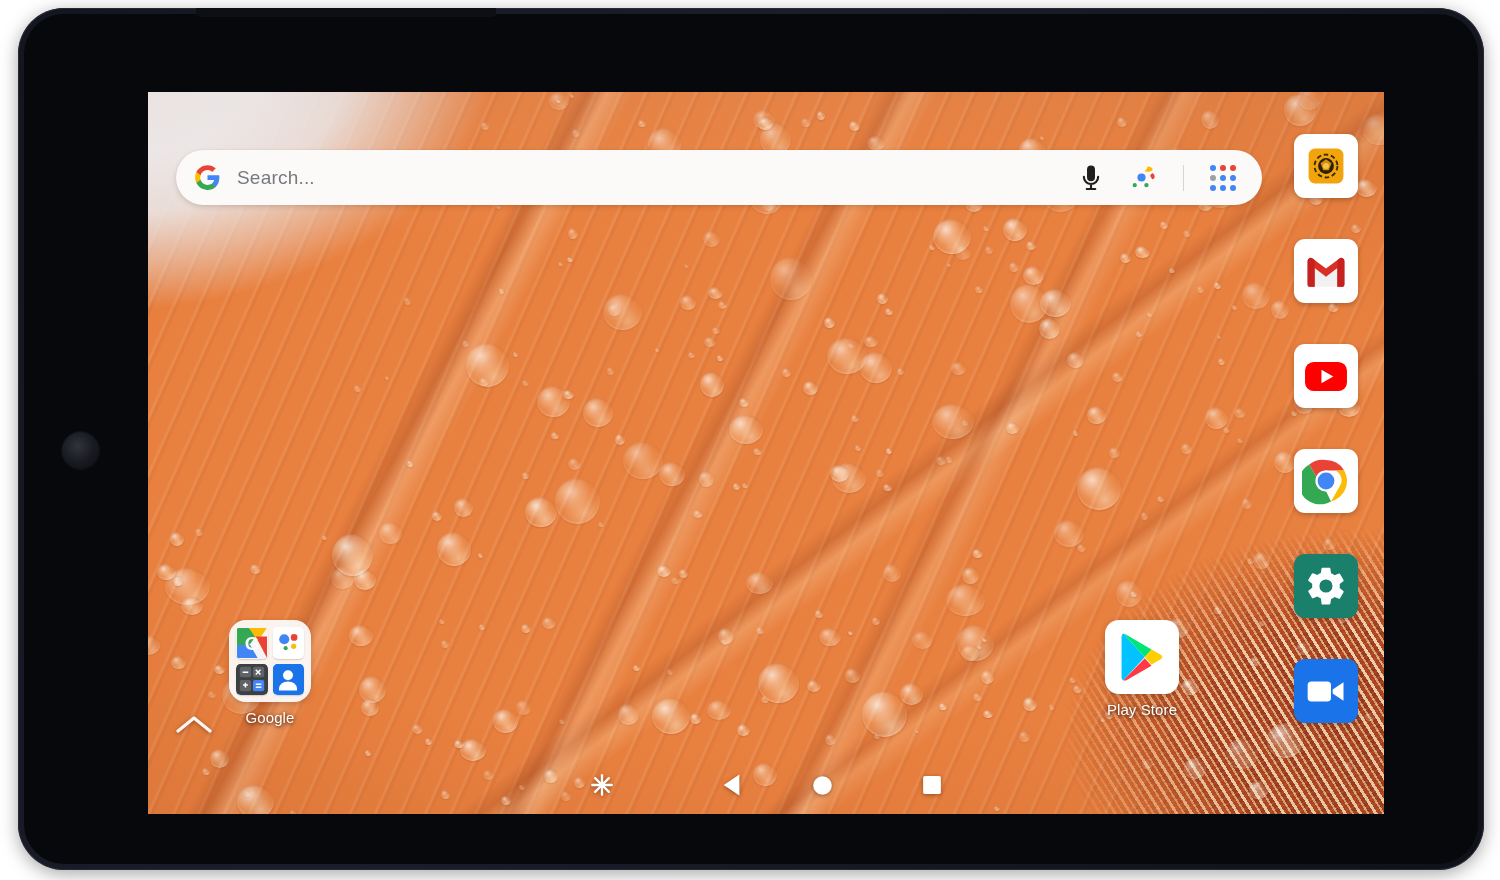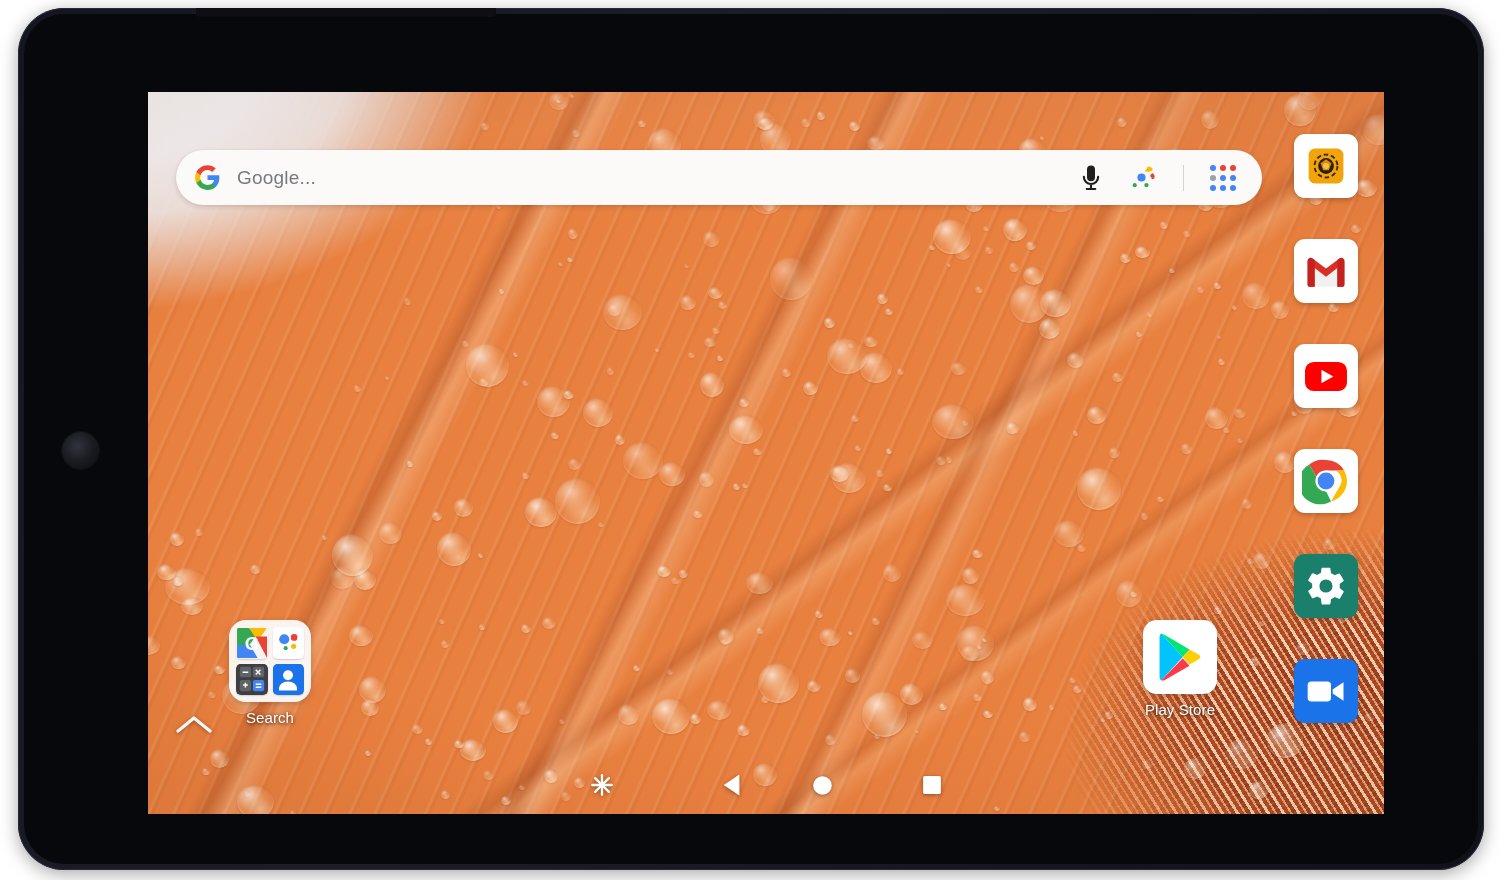--- a/index.html
+++ b/index.html
@@ -205,21 +205,21 @@
     box-shadow: 0 1px 1.5px rgba(0,0,0,.16);
   }
   .app-label {
     margin-top: 7px; text-align: center;
     color: #ffffff; font-size: 15px; letter-spacing: .1px;
     text-shadow: 0 1px 3px rgba(70,28,8,.85), 0 0 6px rgba(70,28,8,.55);
   }
 
   
   #play-store {
-    position: absolute; left: 984px; top: 528px;
+    position: absolute; left: 946px; top: 528px;
     width: 96px; z-index: 5; cursor: pointer;
   }
   #play-tile {
     width: 74px; height: 74px; margin: 0 auto;
     background: #ffffff; border-radius: 14px;
     box-shadow: 0 2px 6px rgba(60,28,10,.28);
     display: flex; align-items: center; justify-content: center;
   }
 
   
@@ -563,21 +563,21 @@
 
     <div id="search-pill">
       <span id="google-g">
         <svg viewBox="0 0 48 48" width="27" height="27">
           <path fill="#4285F4" d="M45.1 24.5c0-1.6-.14-3.14-.41-4.64H24v8.79h11.84c-.51 2.75-2.06 5.08-4.39 6.64v5.52h7.11c4.16-3.83 6.54-9.47 6.54-16.31z"></path>
           <path fill="#34A853" d="M24 46c5.94 0 10.92-1.97 14.56-5.33l-7.11-5.52c-1.97 1.32-4.49 2.1-7.45 2.1-5.73 0-10.58-3.87-12.31-9.07H4.34v5.7C7.96 41.07 15.4 46 24 46z"></path>
           <path fill="#FBBC05" d="M11.69 28.18c-.44-1.32-.69-2.73-.69-4.18s.25-2.86.69-4.18v-5.7H4.34A21.99 21.99 0 0 0 2 24c0 3.55.85 6.91 2.34 9.88l7.35-5.7z"></path>
           <path fill="#EA4335" d="M24 10.75c3.23 0 6.13 1.11 8.41 3.29l6.31-6.31C34.91 4.18 29.93 2 24 2 15.4 2 7.96 6.93 4.34 14.12l7.35 5.7c1.73-5.2 6.58-9.07 12.31-9.07z"></path>
         </svg>
       </span>
-      <span id="search-placeholder">Google...</span>
+      <span id="search-placeholder">Search...</span>
 
       <span id="mic-btn">
         <svg viewBox="0 0 24 24" width="30" height="30">
           <path fill="#1f1f1f" d="M12 14.5a3.2 3.2 0 0 0 3.2-3.2V5.2a3.2 3.2 0 0 0-6.4 0v6.1a3.2 3.2 0 0 0 3.2 3.2z"></path>
           <path fill="none" stroke="#1f1f1f" stroke-width="1.7" stroke-linecap="round" d="M6.3 11.1a5.7 5.7 0 0 0 11.4 0M12 16.9V20.6M8.6 20.8h6.8"></path>
         </svg>
       </span>
 
       <span id="lens-btn">
         <svg viewBox="0 0 44 44" width="29" height="29">
@@ -727,21 +727,21 @@
 
         <span class="mini-icon" style="background:#1A73E8">
           <svg viewBox="0 0 32 32" width="30" height="30">
             <rect width="32" height="32" fill="#1A73E8"></rect>
             <circle cx="16" cy="12" r="5.3" fill="#ffffff"></circle>
             <path d="M16 18.6c5.4 0 9.6 3.4 9.6 7.6v2H6.4v-2c0-4.2 4.2-7.6 9.6-7.6z" fill="#ffffff"></path>
           </svg>
         </span>
 
       </div>
-      <div class="app-label">Search</div>
+      <div class="app-label">Google</div>
     </div>
 
     <div id="play-store">
       <div id="play-tile">
         <svg viewBox="0 0 40 44" width="46" height="50">
           <path d="M3.5 1.4C2.6 2 2 3.1 2 4.6v34.8c0 1.5.6 2.6 1.5 3.2L22.4 22 3.5 1.4z" fill="#00C3FF"></path>
           <path d="M3.5 1.4 22.4 22l6-6.6L7.4 3.1c-1.5-.9-2.9-1.3-3.9-1.7z" fill="#00E676"></path>
           <path d="M28.4 15.4 22.4 22l6 6.6 8.1-4.7c1.9-1.1 1.9-2.7 0-3.8l-8.1-4.7z" fill="#FFCE00"></path>
           <path d="M3.5 42.6c1 .4 2.4 0 3.9-.9l21-12.1-6-6.6L3.5 42.6z" fill="#FF3A44"></path>
         </svg>

